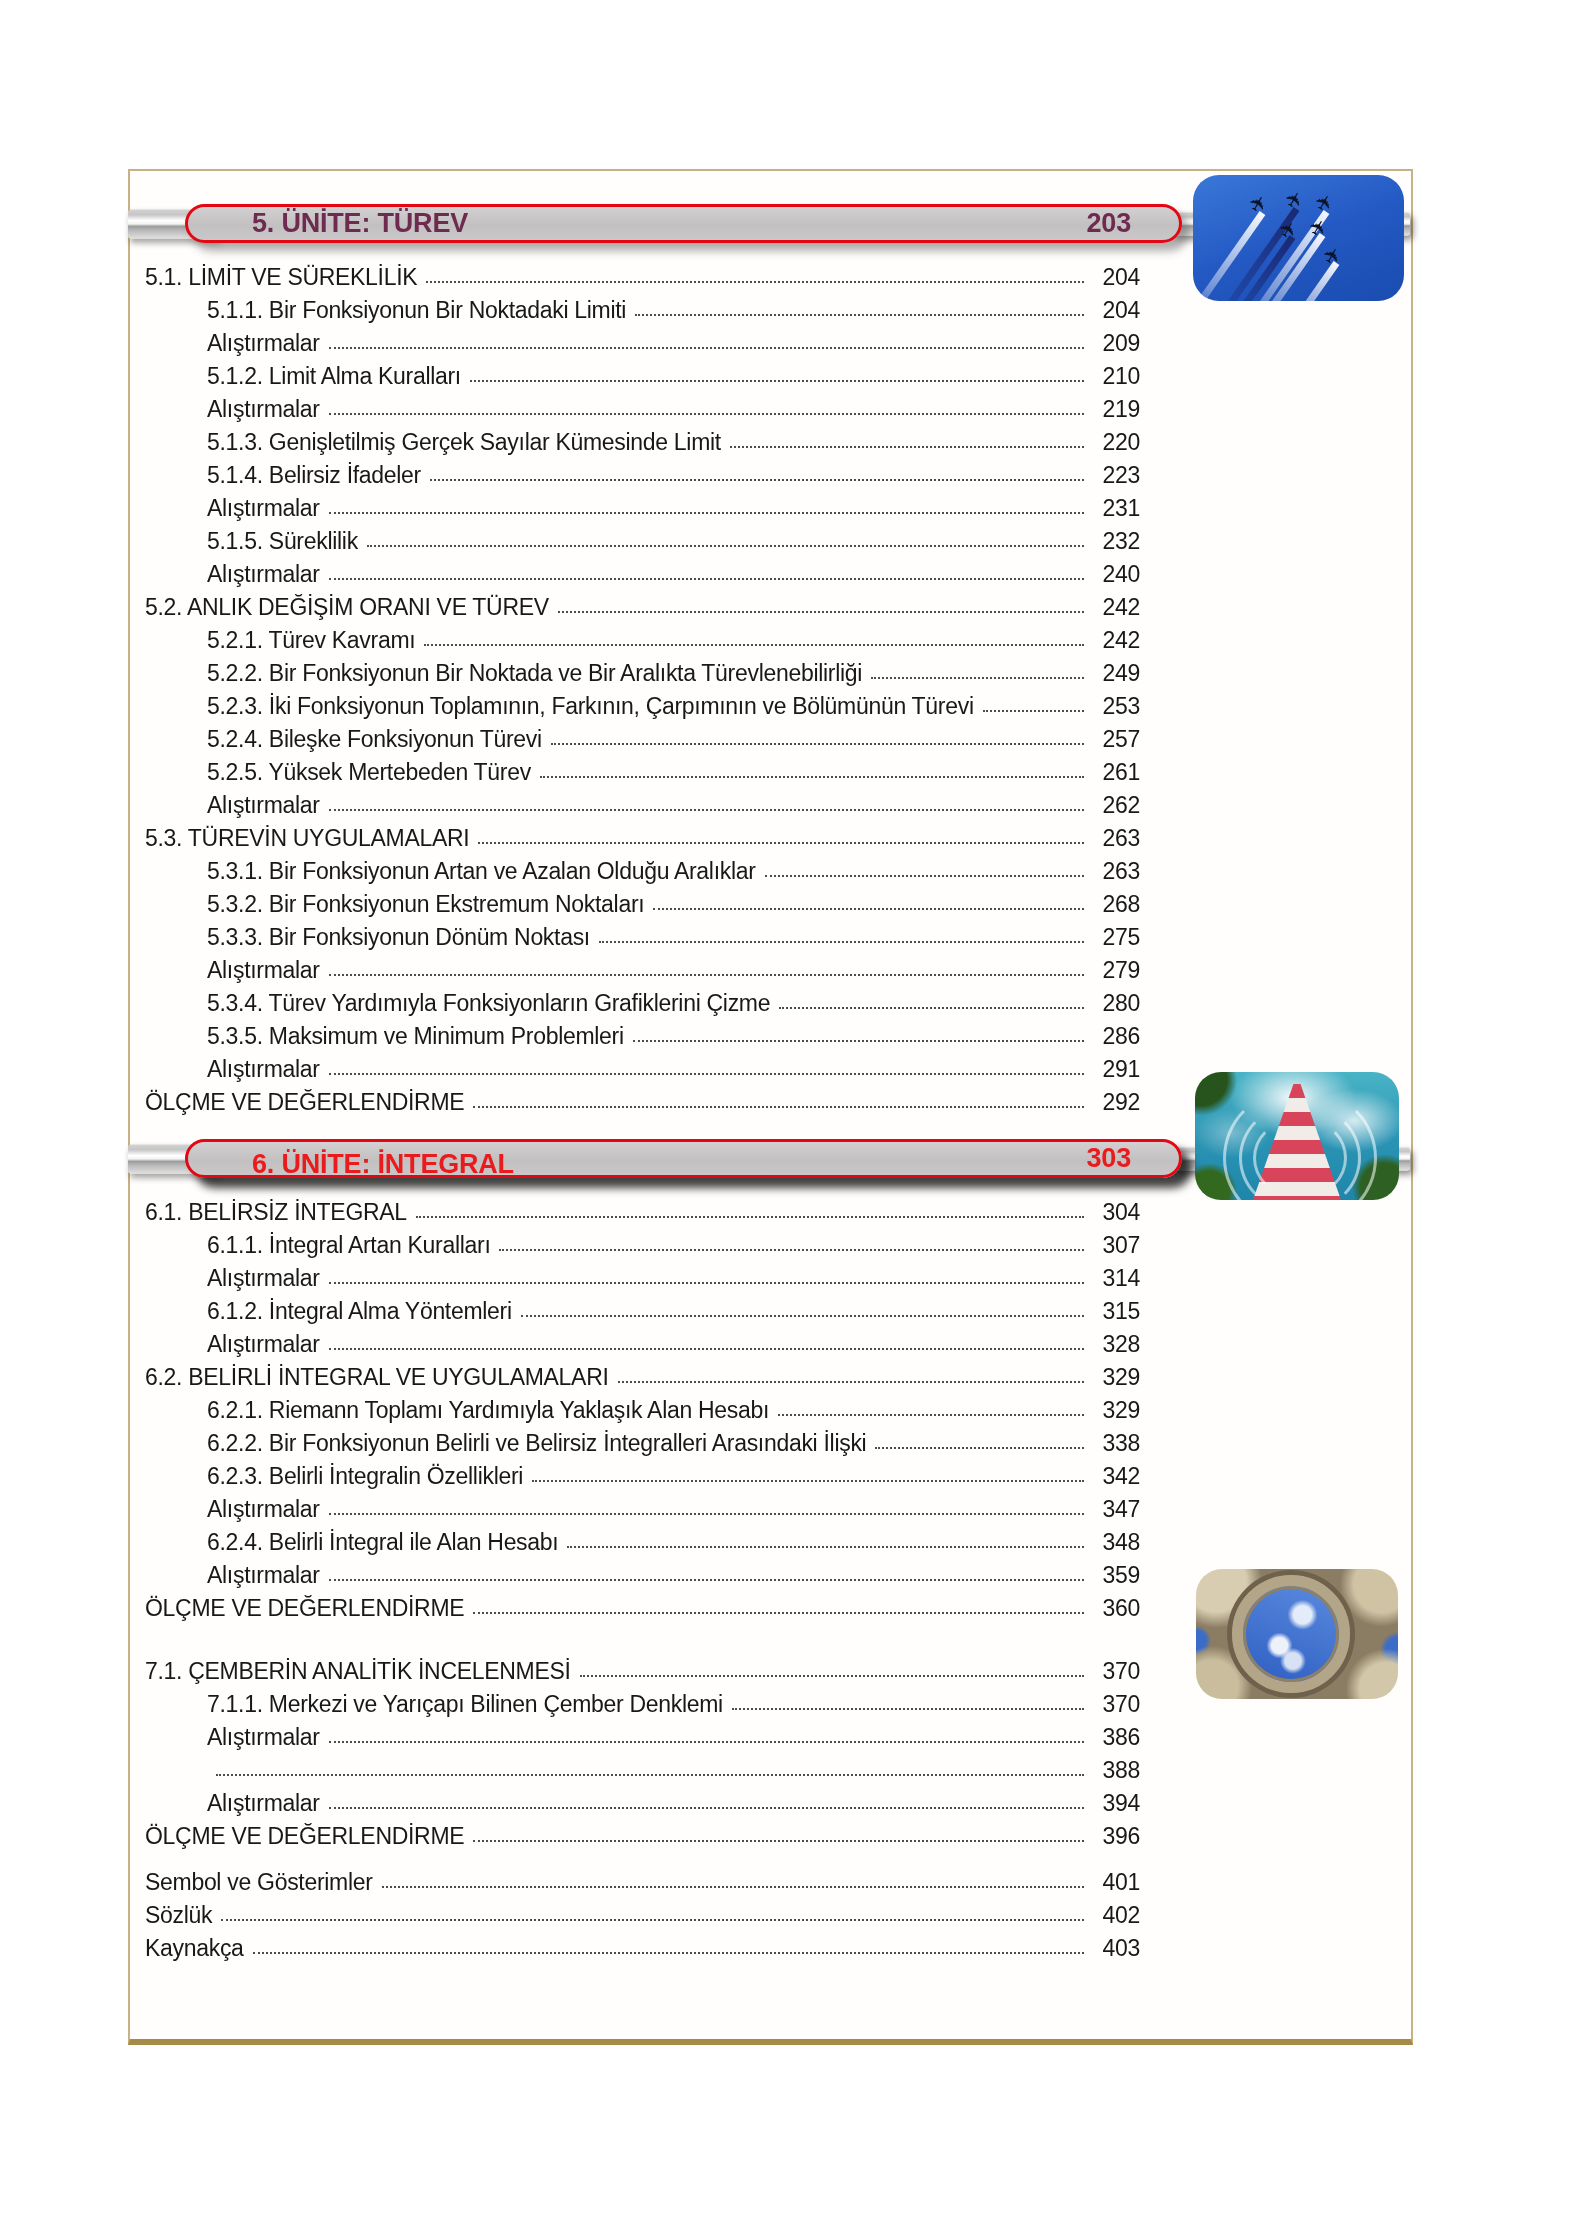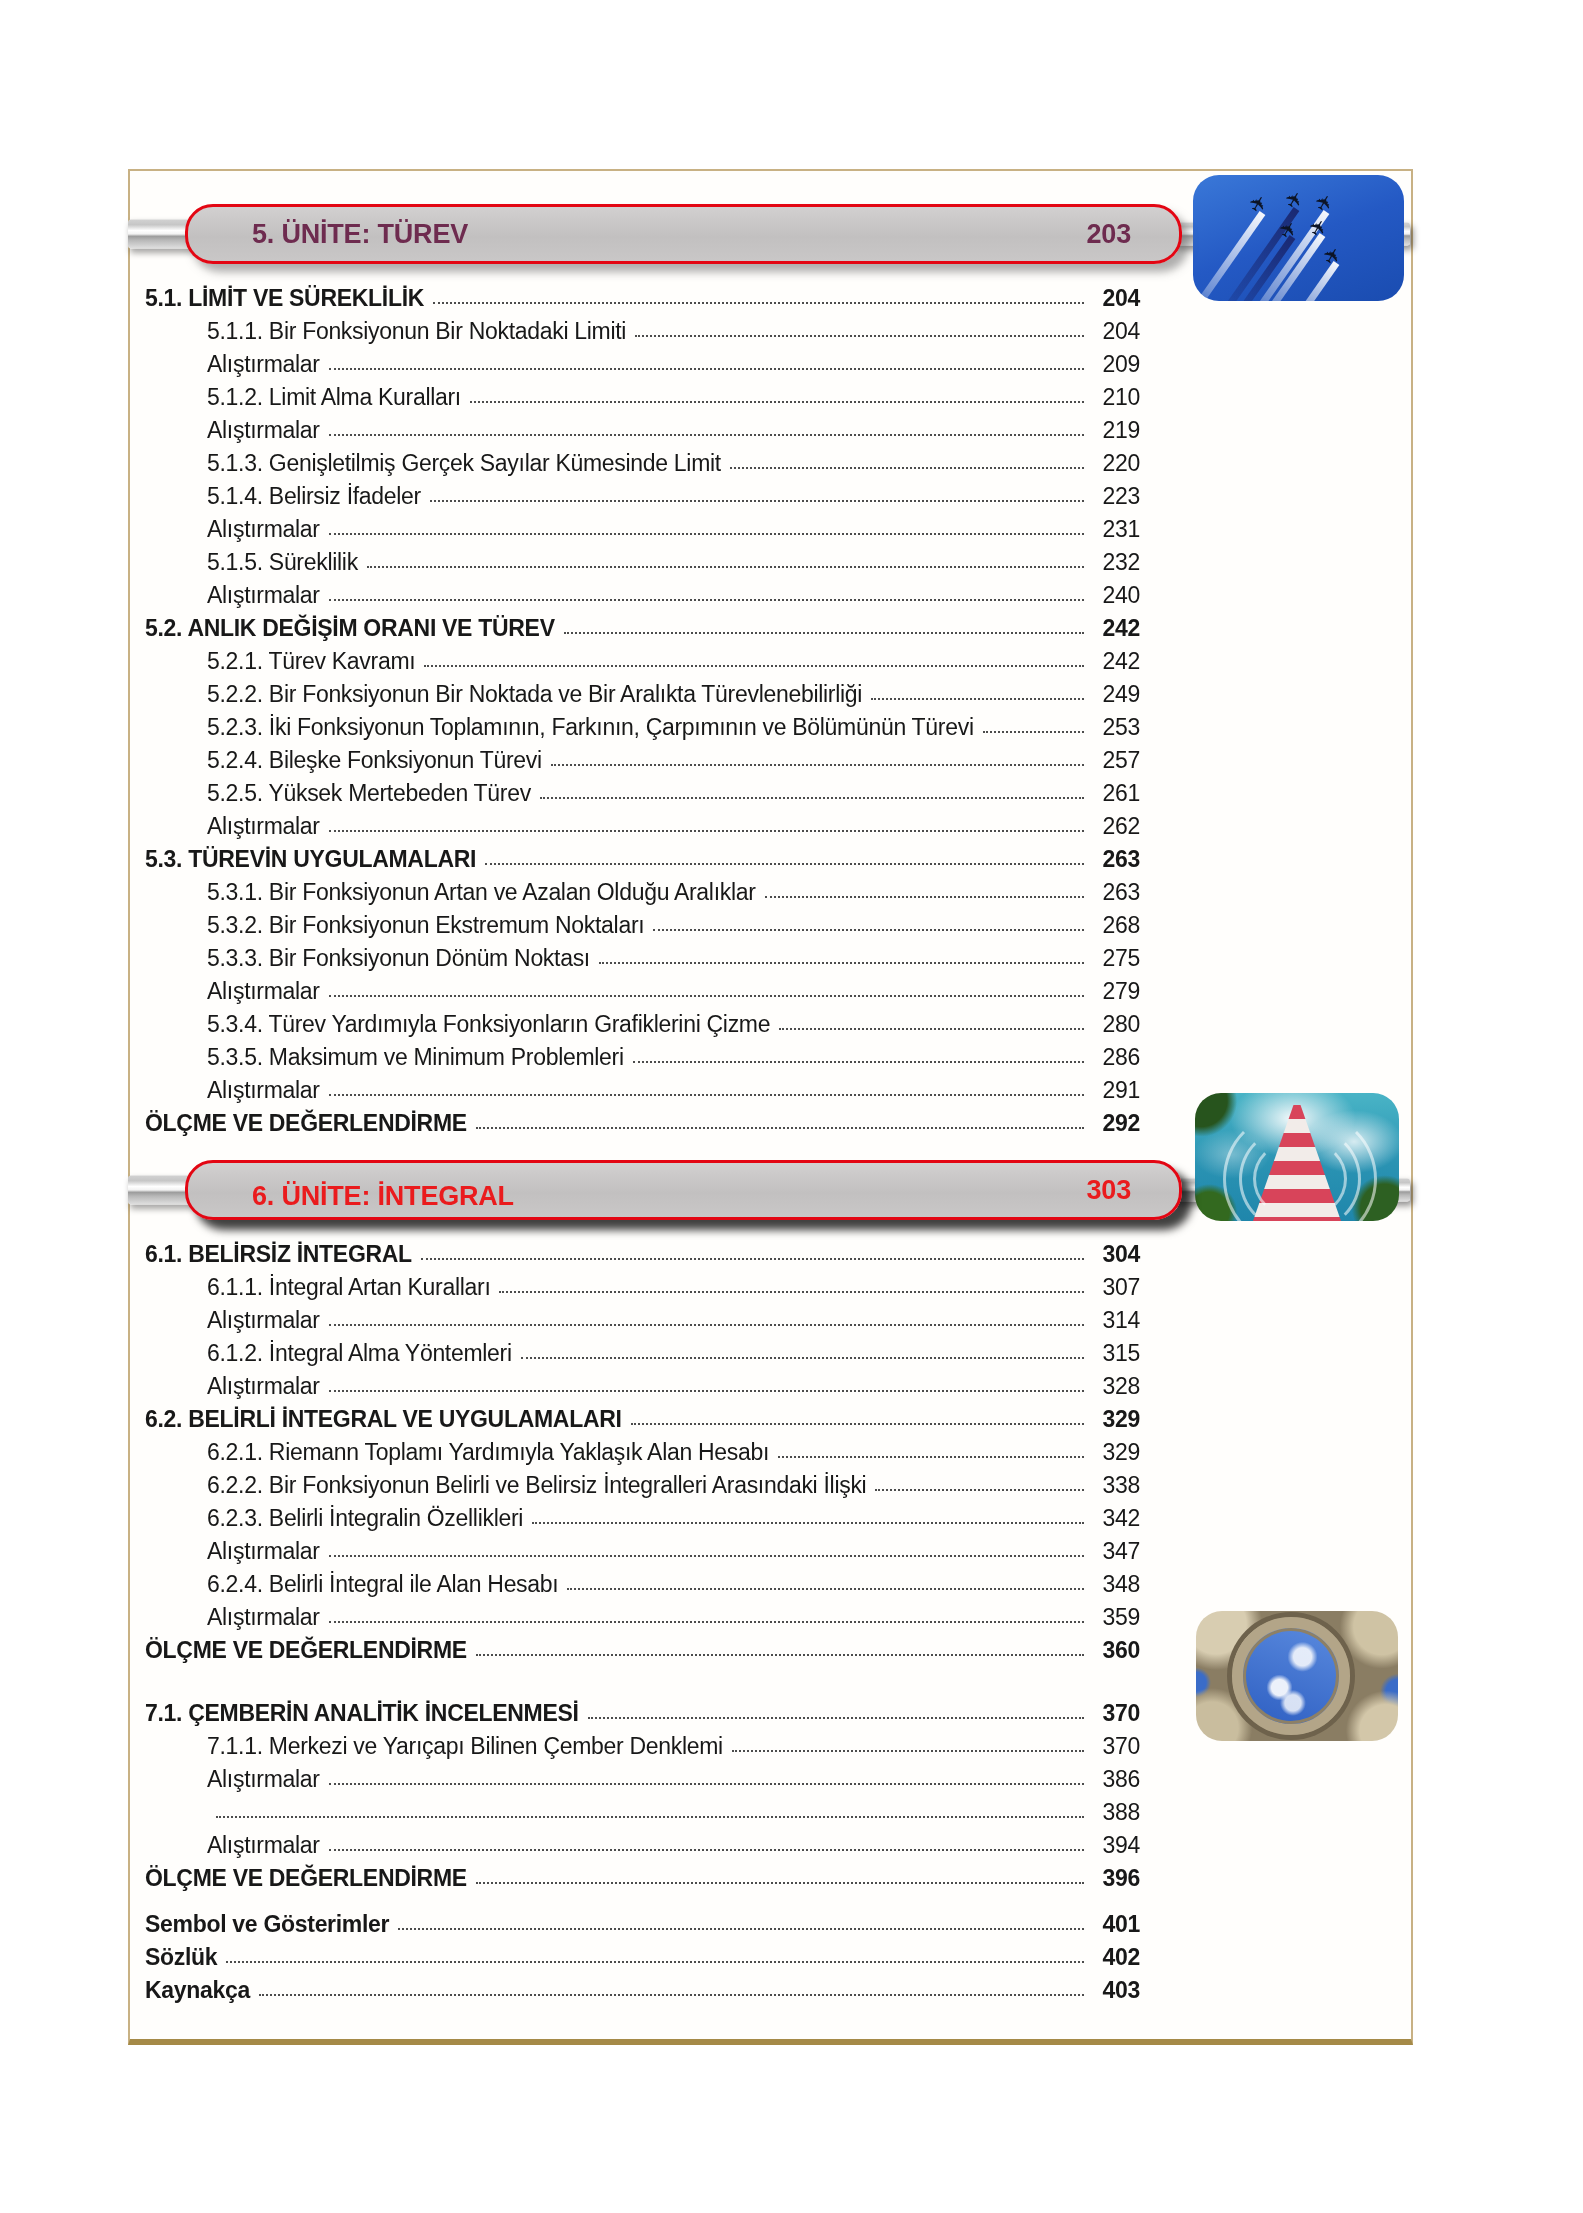--- a/index.html
+++ b/index.html
@@ -5,40 +5,40 @@
   html,body{margin:0;padding:0;background:#ffffff;width:1583px;height:2213px;overflow:hidden;
             font-family:"Liberation Sans",sans-serif;}
   .content{position:absolute;left:128px;top:169px;width:1285px;height:1876px;box-sizing:border-box;
            background:#fffefc;border:2px solid #c8b184;border-bottom:6px solid #a58a48;
            padding:0 20px 0 15px;}
   
   .unit{position:relative;}
   #sec-5{padding-top:33px;}
   #sec-6{padding-top:22px;}
   #sec-7{padding-top:14px;}
-  .banner-row{position:relative;height:60px;margin-left:40px;margin-right:209px;}
+  .banner-row{position:relative;height:39px;margin-left:40px;margin-right:209px;}
   .banner{position:absolute;inset:0;z-index:5;border-radius:28px;border:3px solid #e30613;
           background:linear-gradient(180deg,#d2d0d0 0%,#c2c0c0 55%,#c9c7c7 100%);
           display:flex;justify-content:space-between;align-items:center;
           padding:0 48px 0 64px;box-sizing:border-box;
           font-weight:bold;font-size:27px;letter-spacing:-0.2px;}
   #sec-5 .banner{box-shadow:7px 8px 9px rgba(95,95,95,.5);}
   #sec-6 .banner{box-shadow:10px 10px 9px rgba(0,0,0,.75);}
   #sec-7 .banner{box-shadow:9px 9px 8px rgba(0,0,0,.7);}
   .rod-left,.rod-right{position:absolute;top:50%;transform:translateY(-50%);z-index:0;border-radius:3px;
           background:linear-gradient(180deg,#d2d2d2 0%,#c6c6c6 18%,#ffffff 38%,#f2f2f2 50%,
                                      #9c9c9c 58%,#b9b9b9 72%,#e0e0e0 100%);}
   .rod-left{left:-57px;width:92px;height:29px;box-shadow:2px 4px 6px rgba(0,0,0,.35);}
   .rod-right{left:calc(100% - 10px);width:238px;height:23px;box-shadow:3px 4px 7px rgba(0,0,0,.45);}
   
   .entries{list-style:none;margin:16px 251px 0 0;padding:0;}
   .footer-entries{margin-top:13px;}
   .row{display:flex;align-items:flex-end;height:33px;font-size:23px;color:#181818;letter-spacing:-0.3px;}
   .row .label{white-space:nowrap;line-height:30px;}
-  .row.lvl0{font-weight:bold;}
+  .row.lvl0{font-weight:normal;}
   .row.lvl1{padding-left:62px;}
   .dots{flex:1;min-width:18px;border-bottom:2.5px dotted #4c4c4c;margin:0 10px 9px 9px;height:0;}
   .pg{flex:none;width:46px;text-align:right;line-height:30px;}
   
   .photo{position:absolute;z-index:2;border-radius:26px;overflow:hidden;}
   #jets-photo{left:1048px;top:4px;width:211px;height:126px;
       background:linear-gradient(160deg,#3a78d8 0%,#2459c4 50%,#1a4cb0 100%);}
   .trail{position:absolute;width:7px;transform-origin:top center;transform:rotate(35deg);
       background:linear-gradient(to bottom,rgba(255,255,255,.95),rgba(255,255,255,.35) 75%,rgba(255,255,255,0));}
   .trail.navy{background:linear-gradient(to bottom,rgba(25,38,110,.95),rgba(25,38,110,.3) 80%,rgba(25,38,110,0));}

